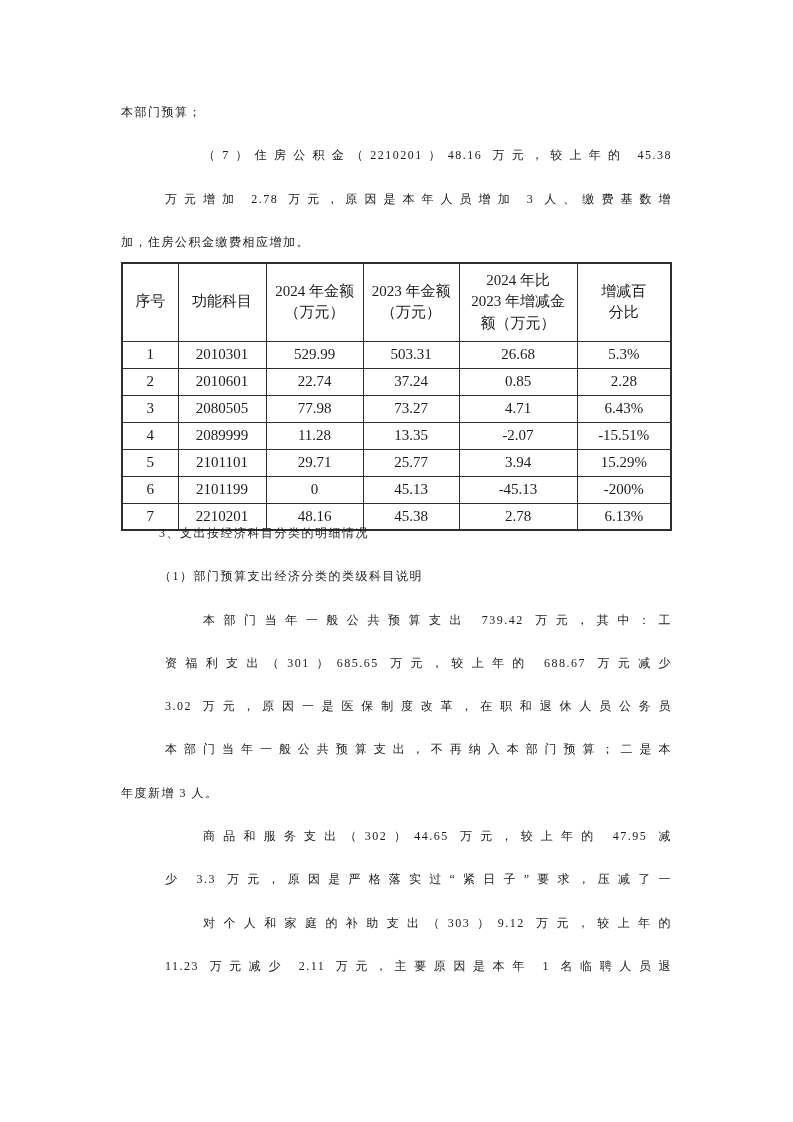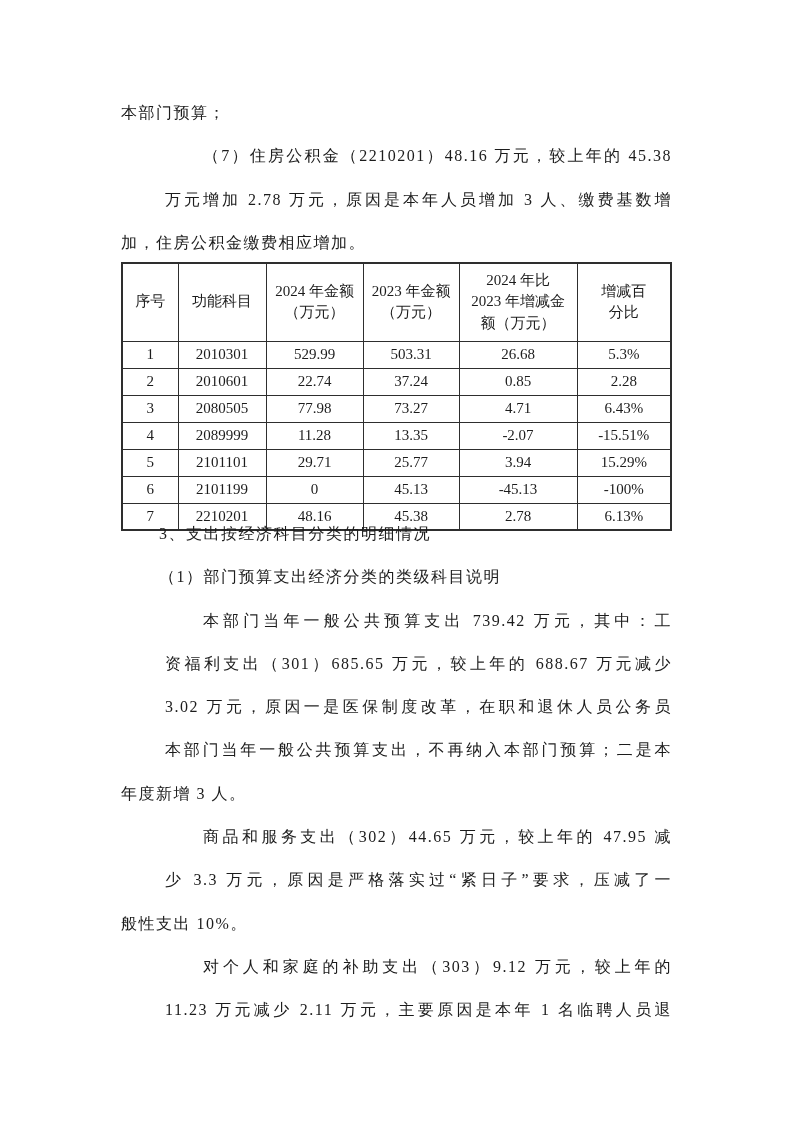--- a/index.html
+++ b/index.html
@@ -15,21 +15,21 @@
   .tblock {
     position: absolute;
     left: 121px;
     width: 551px;
   }
   #block-top { top: 91px; }
   #block-bottom { top: 512px; }
   .line {
     height: 43.3px;
     line-height: 43.3px;
-    font-size: 16px;
+    font-size: 12px;
     letter-spacing: 1.5px;
     white-space: nowrap;
     text-align: left;
   }
   .line.just {
     white-space: normal;
     text-align: justify;
     text-align-last: justify;
     text-justify: inter-character;
     margin-left: 44px;
@@ -148,21 +148,21 @@
           <td>25.77</td>
           <td>3.94</td>
           <td>15.29%</td>
         </tr>
         <tr>
           <td>6</td>
           <td>2101199</td>
           <td>0</td>
           <td>45.13</td>
           <td>-45.13</td>
-          <td>-100%</td>
+          <td>-200%</td>
         </tr>
         <tr>
           <td>7</td>
           <td>2210201</td>
           <td>48.16</td>
           <td>45.38</td>
           <td>2.78</td>
           <td>6.13%</td>
         </tr>
       </tbody>
@@ -171,17 +171,16 @@
   <div class="tblock" id="block-bottom">
       <div class="line ind">3、支出按经济科目分类的明细情况</div>
       <div class="line ind">（1）部门预算支出经济分类的类级科目说明</div>
       <div class="line just ind">本部门当年一般公共预算支出 739.42 万元，其中：工</div>
       <div class="line just">资福利支出（301）685.65 万元，较上年的 688.67 万元减少</div>
       <div class="line just">3.02 万元，原因一是医保制度改革，在职和退休人员公务员</div>
       <div class="line just">本部门当年一般公共预算支出，不再纳入本部门预算；二是本</div>
       <div class="line">年度新增 3 人。</div>
       <div class="line just ind">商品和服务支出（302）44.65 万元，较上年的 47.95 减</div>
       <div class="line just">少 3.3 万元，原因是严格落实过“紧日子”要求，压减了一</div>
-      <div class="line">般性支出 10%。</div>
       <div class="line just ind">对个人和家庭的补助支出（303）9.12 万元，较上年的</div>
       <div class="line just">11.23 万元减少 2.11 万元，主要原因是本年 1 名临聘人员退</div>
     </div>
 </div>
 
 </body></html>

